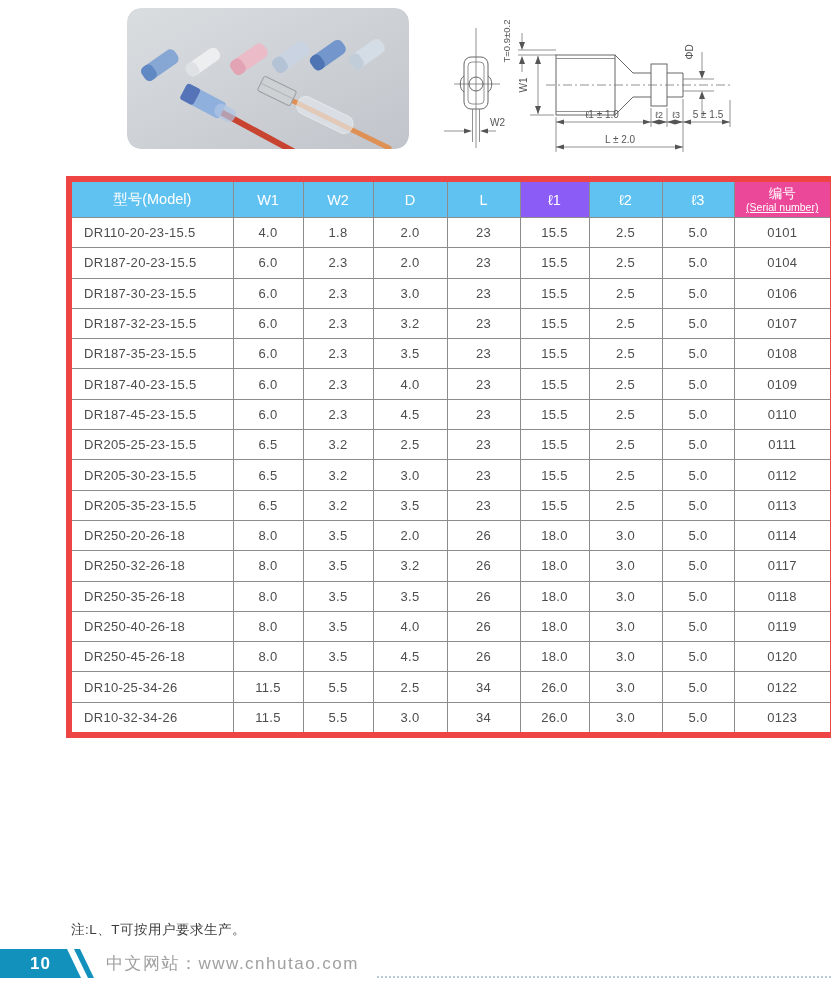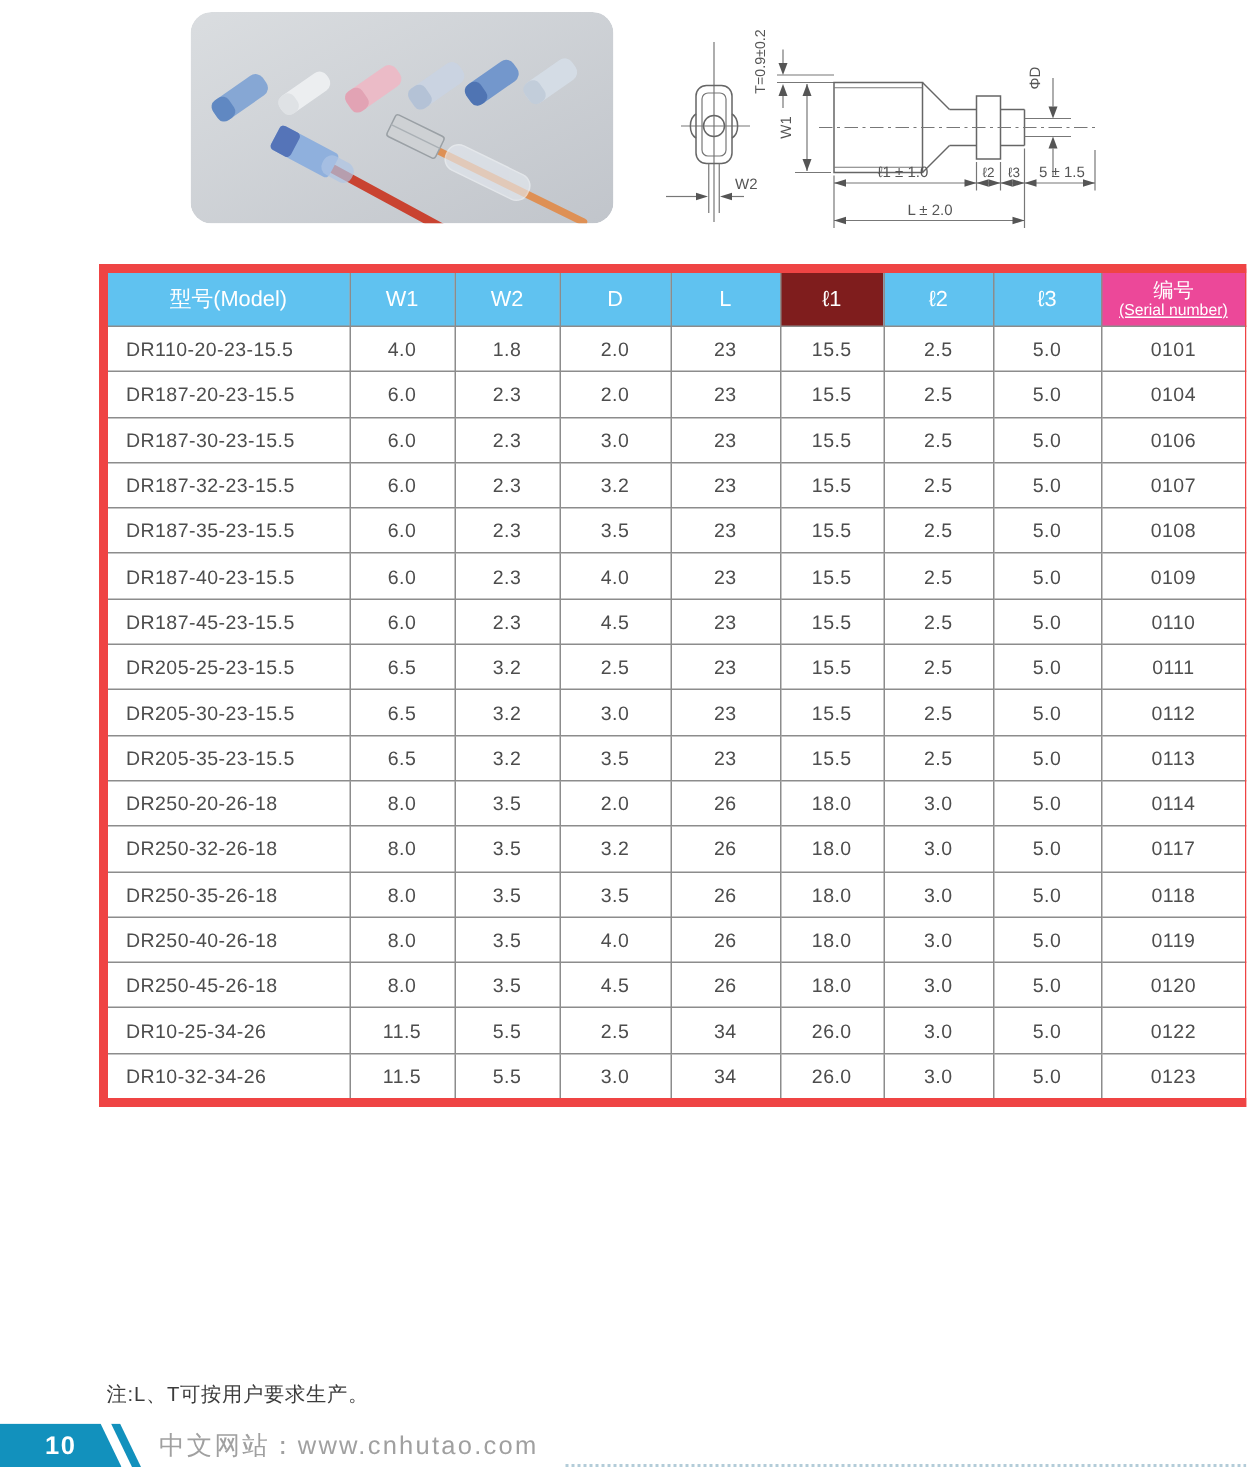--- a/index.html
+++ b/index.html
@@ -210,21 +210,21 @@
         <col style="width:72px">
         <col style="width:99px">
     </colgroup>
     <thead>
       <tr>
         <th style="background: rgb(96, 194, 240);">型号(Model)</th>
         <th style="background: rgb(96, 194, 240);">W1</th>
         <th style="background: rgb(96, 194, 240);">W2</th>
         <th style="background: rgb(96, 194, 240);">D</th>
         <th style="background: rgb(96, 194, 240);">L</th>
-        <th style="background: #7f1d1d;">ℓ1</th>
+        <th style="background: #8b5cf6;">ℓ1</th>
         <th style="background: rgb(96, 194, 240);">ℓ2</th>
         <th style="background: rgb(96, 194, 240);">ℓ3</th>
         <th style="background: #ec4899; margin-left: 30px;">
           <div class="main">编号</div>
           <div class="sub">(Serial number)</div>
         </th>
       </tr>
     </thead>
     <tbody>
 

